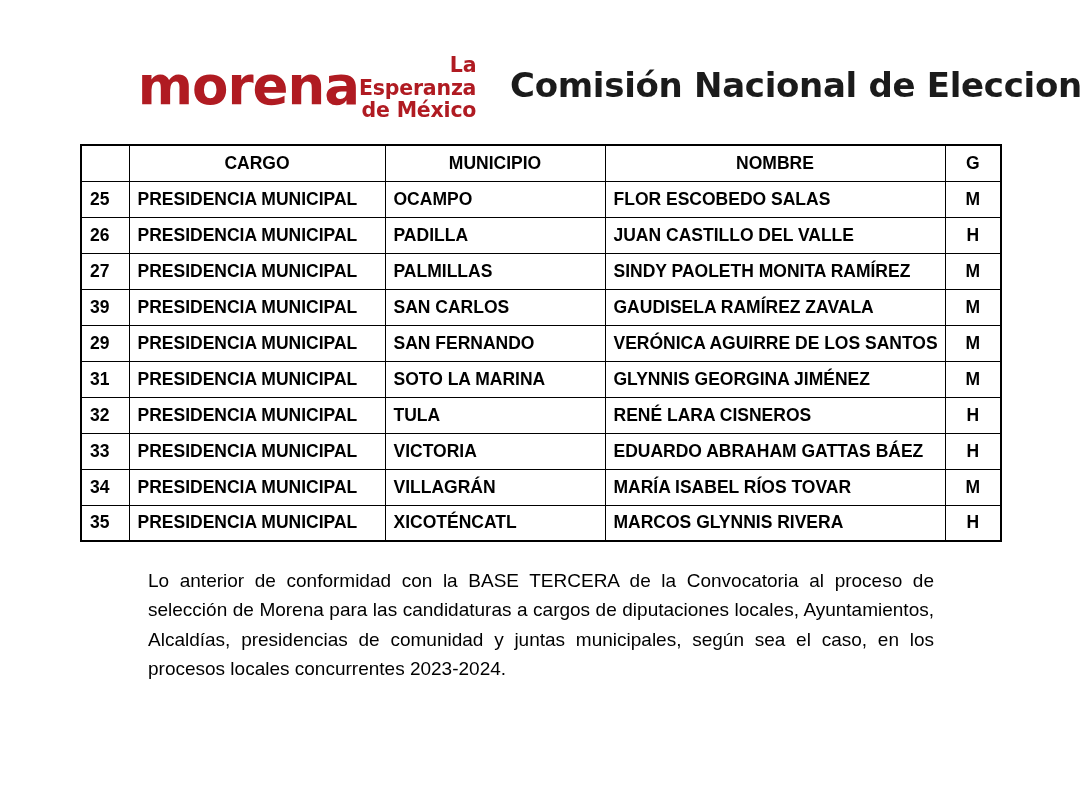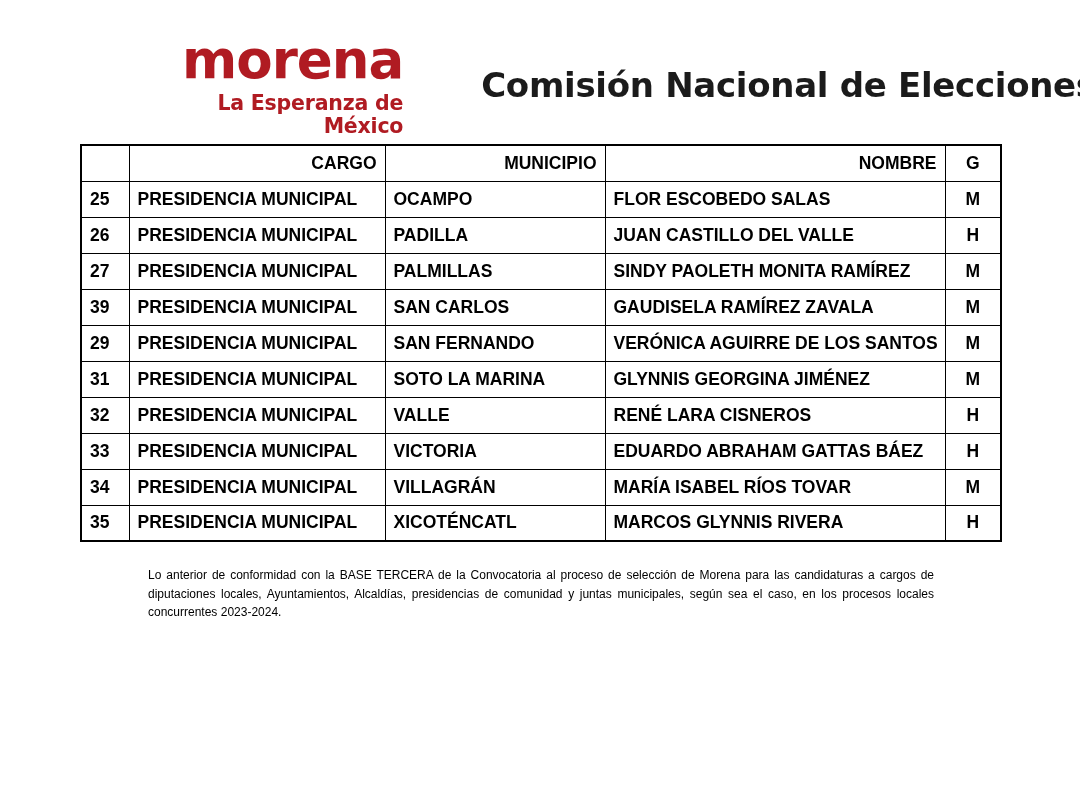--- a/index.html
+++ b/index.html
@@ -25,21 +25,21 @@
   .header {
     display: flex;
     align-items: center;
     padding: 52px 0 0 0;
     margin-left: 182px;
     height: 118px;
     box-sizing: border-box;
   }
   .brand {
     display: flex;
-    flex-direction: column;
+    flex-direction: row;
     align-items: center;
     justify-content: center;
     width: 250px;
   }
   .brand-name {
     font-family: "DejaVu Sans", sans-serif;
     font-weight: bold;
     font-size: 53px;
     line-height: 1;
     color: #b01b22;
@@ -86,40 +86,40 @@
     font-size: 17.5px;
     font-family: "Liberation Sans", sans-serif;
     height: 36px;
     padding: 0 8px;
     box-sizing: border-box;
     overflow: hidden;
     white-space: nowrap;
   }
   table.data thead th {
     font-weight: bold;
-    text-align: right;
+    text-align: center;
   }
   table.data thead th.col-g,
   table.data tbody td.col-g {
     text-align: center;
   }
   .col-num  { width: 48px;  text-align: left; font-weight: bold; padding-right: 10px; }
   .col-cargo{ width: 256px; font-weight: bold; }
   .col-mun  { width: 220px; font-weight: bold; }
   .col-nom  { width: 340px; font-weight: bold; }
   .col-g    { width: 56px;  font-weight: bold; }
 
   thead th.col-num { background: #ffffff; }
 
   
   .footer-note {
     margin: 24px 0 0 148px;
     width: 786px;
     font-family: "Liberation Sans", sans-serif;
-    font-size: 12px;
+    font-size: 19px;
     line-height: 1.55;
     color: #000;
     text-align: justify;
   }
 </style>
 </head>
 <body>
 
 <div class="page">
 
@@ -182,21 +182,21 @@
         <tr>
           <td class="col-num">31</td>
           <td class="col-cargo">PRESIDENCIA MUNICIPAL</td>
           <td class="col-mun">SOTO LA MARINA</td>
           <td class="col-nom">GLYNNIS GEORGINA JIMÉNEZ</td>
           <td class="col-g">M</td>
         </tr>
         <tr>
           <td class="col-num">32</td>
           <td class="col-cargo">PRESIDENCIA MUNICIPAL</td>
-          <td class="col-mun">VALLE</td>
+          <td class="col-mun">TULA</td>
           <td class="col-nom">RENÉ LARA CISNEROS</td>
           <td class="col-g">H</td>
         </tr>
         <tr>
           <td class="col-num">33</td>
           <td class="col-cargo">PRESIDENCIA MUNICIPAL</td>
           <td class="col-mun">VICTORIA</td>
           <td class="col-nom">EDUARDO ABRAHAM GATTAS BÁEZ</td>
           <td class="col-g">H</td>
         </tr>

